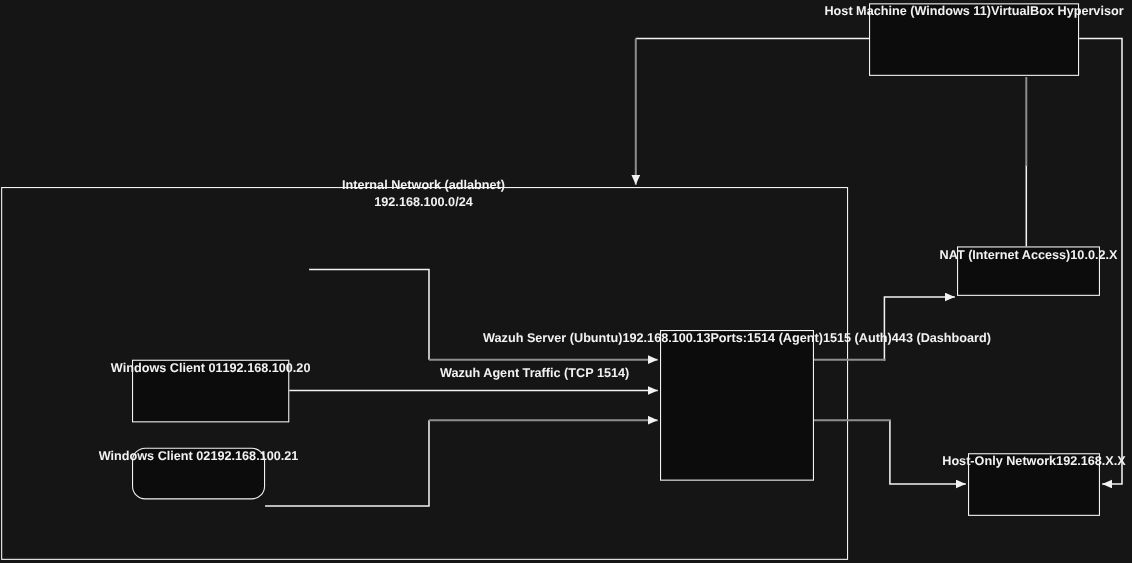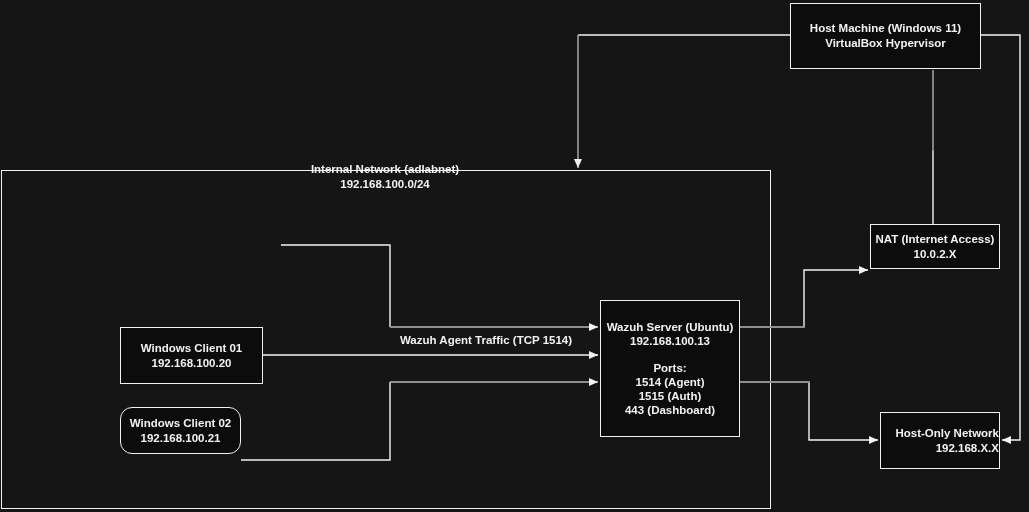--- a/index.html
+++ b/index.html
@@ -3,21 +3,21 @@
 <meta charset="utf-8">
 <style>
   html,body{margin:0;padding:0;background:#151515;}
   #stage{
     position:relative;width:1029px;height:512px;overflow:hidden;
     background:#151515;color:#f2f2f2;
     font-family:"Liberation Sans",sans-serif;font-weight:bold;font-size:11.5px;
   }
   .node{
     position:absolute;box-sizing:border-box;border:1.5px solid #f2f2f2;
-    background:#0c0c0c;display:flex;flex-direction:column;justify-content:center;
+    background:#0c0c0c;display:flex;justify-content:center;
     text-align:center;z-index:3;
   }
   .node .ln{line-height:15px;white-space:nowrap;}
   .node .gap{height:13px;}
   #wazuh .ln{line-height:14px;}
   #region{
     position:absolute;box-sizing:border-box;border:1.5px solid #f2f2f2;
     background:transparent;z-index:1;
   }
   .flabel{

